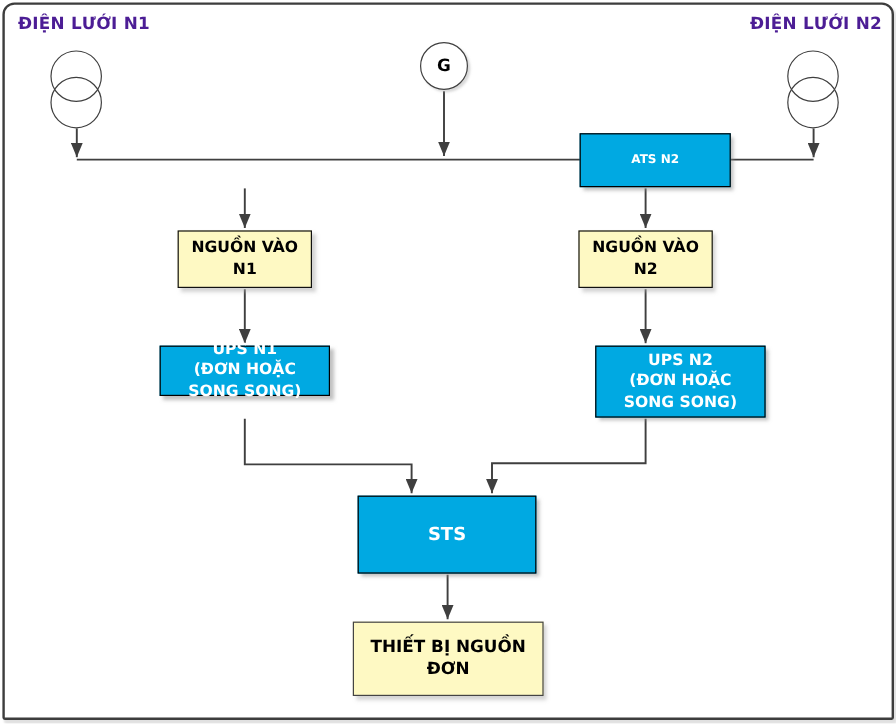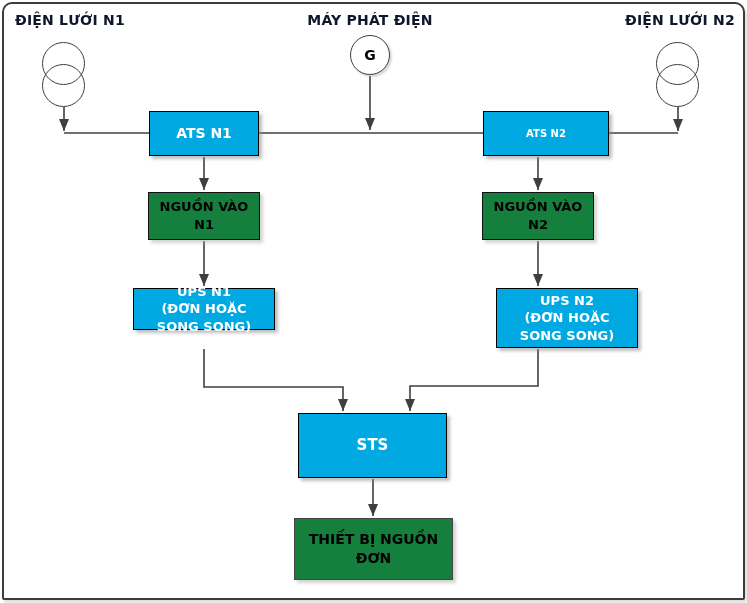--- a/index.html
+++ b/index.html
@@ -4,27 +4,27 @@
 <style>
   html,body{margin:0;padding:0;background:#fff;}
   body{width:747px;height:603px;position:relative;font-family:"DejaVu Sans","Liberation Sans",sans-serif;}
   .frame{position:absolute;left:2px;top:2px;width:739px;height:594px;border:2px solid #3d3d3d;
          border-radius:10px 10px 2px 2px;background:#fff;box-shadow:2px 3px 2px rgba(0,0,0,0.12);}
   .stage{position:absolute;left:0;top:0;width:747px;height:603px;}
   svg.connectors{position:absolute;left:0;top:0;width:747px;height:603px;pointer-events:none;}
   svg.connectors path{fill:none;stroke:var(--line,#3f3f3f);stroke-width:1.6;}
   svg.connectors .arrowhead{fill:var(--line,#3f3f3f);stroke:none;}
 
-  .hdr{position:absolute;font-weight:bold;font-size:14px;color:#0f172a;letter-spacing:0.2px;white-space:nowrap;}
+  .hdr{position:absolute;font-weight:bold;font-size:14px;color:#4c1d95;letter-spacing:0.2px;white-space:nowrap;}
 
   .node{position:absolute;display:flex;flex-direction:column;align-items:center;justify-content:center;
         text-align:center;font-weight:bold;box-sizing:border-box;}
   .cyan{background:var(--accent,#00A9E2);border:1px solid #000;color:#fff;
         box-shadow:3px 3px 3px rgba(140,140,140,0.55);}
-  .white{background:#15803d;border:1.5px solid #111;color:#000;
+  .white{background:#fef9c3;border:1.5px solid #111;color:#000;
         box-shadow:3px 3px 3px rgba(170,170,170,0.5);}
   .line{line-height:1.35;}
 
   .circle{position:absolute;border:1.6px solid #3f3f3f;border-radius:50%;box-sizing:border-box;background:transparent;}
   .gcircle{position:absolute;border:1.6px solid #3f3f3f;border-radius:50%;box-sizing:border-box;background:#fff;
            display:flex;align-items:center;justify-content:center;font-weight:bold;font-size:14px;color:#000;
            box-shadow:2px 2px 2px rgba(160,160,160,0.4);}
 </style>
 </head>
 <body>
@@ -47,40 +47,36 @@
     <path d="M204,157 L204,190" marker-end="url(#arw)"></path>
     <path d="M538,157 L538,190" marker-end="url(#arw)"></path>
     <path d="M204,241 L204,286" marker-end="url(#arw)"></path>
     <path d="M538,241 L538,286" marker-end="url(#arw)"></path>
     <path d="M204,349 L204,387 L343,387 L343,411" marker-end="url(#arw)"></path>
     <path d="M538,349 L538,386 L410,386 L410,411" marker-end="url(#arw)"></path>
     <path d="M373,479 L373,516" marker-end="url(#arw)"></path>
   </svg>
 
   <div class="hdr" style="left:15px;top:12px;">ĐIỆN LƯỚI N1</div>
-  <div class="hdr" style="left:300px;top:12px;width:140px;text-align:center;">MÁY PHÁT ĐIỆN</div>
   <div class="hdr" style="left:625px;top:12px;width:100px;text-align:right;">ĐIỆN LƯỚI N2</div>
 
   <div>
     <div class="circle" style="left:42px;top:42px;width:43px;height:43px;"></div>
     <div class="circle" style="left:42px;top:64px;width:43px;height:43px;"></div>
   </div>
 
   <div class="gcircle" style="left:350px;top:35px;width:40px;height:40px;">
     <span>G</span>
   </div>
 
   <div>
     <div class="circle" style="left:656px;top:42px;width:43px;height:43px;"></div>
     <div class="circle" style="left:656px;top:64px;width:43px;height:43px;"></div>
   </div>
 
-  <div class="node cyan" style="left:149px;top:111px;width:110px;height:45px;font-size:14px;">
-    <span class="line">ATS N1</span>
-  </div>
   <div class="node cyan" style="left:483px;top:111px;width:126px;height:45px;font-size:10px;">
     <span class="line">ATS N2</span>
   </div>
 
   <div class="node white" style="left:148px;top:192px;width:112px;height:48px;font-size:13px;">
     <span class="line">NGUỒN VÀO</span>
     <span class="line">N1</span>
   </div>
   <div class="node white" style="left:482px;top:192px;width:112px;height:48px;font-size:13px;">
     <span class="line">NGUỒN VÀO</span>

